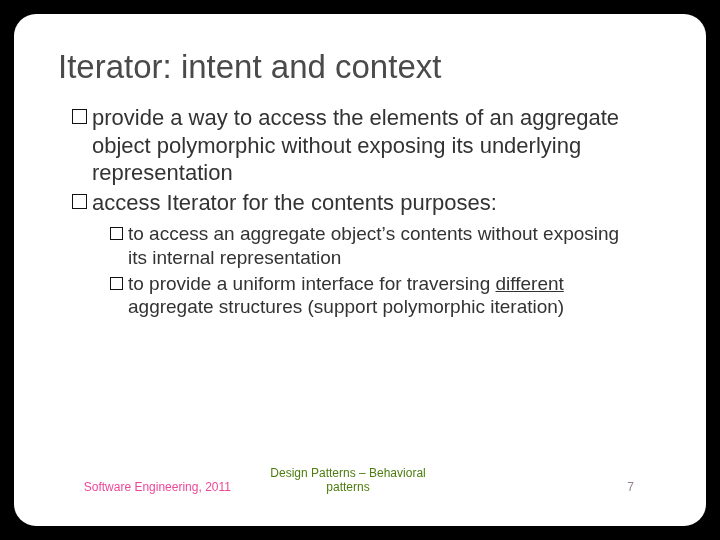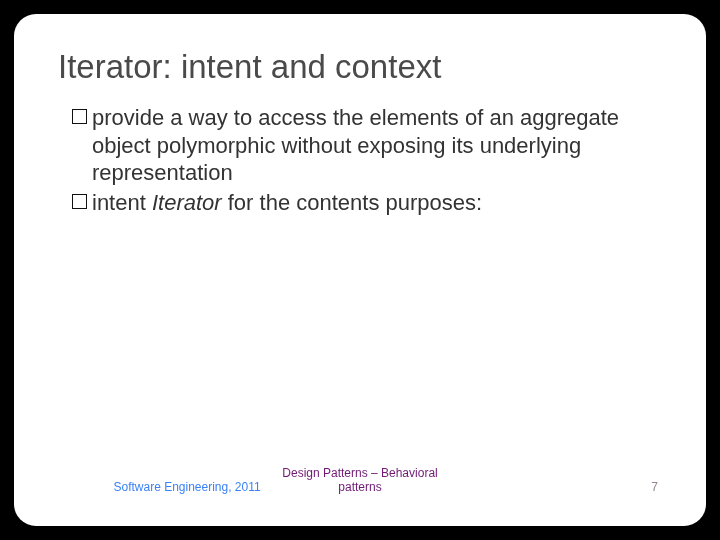--- a/index.html
+++ b/index.html
@@ -7,21 +7,21 @@
   body {
     font-family: Arial, Helvetica, sans-serif;
     background: #000;
     color: #3a3a3a;
   }
   .slide {
     position: absolute;
     top: 14px; left: 14px; right: 14px; bottom: 14px;
     background: #fff;
     border-radius: 22px;
-    padding: 34px 44px 30px 44px;
+    padding: 34px 68px 30px 44px;
     display: flex;
     flex-direction: column;
   }
   .title {
     font-size: 33px;
     font-weight: 400;
     color: #4a4a4a;
     margin-bottom: 18px;
     letter-spacing: 0px;
   }
@@ -66,54 +66,60 @@
   .lvl2 > li::before {
     content: "";
     position: absolute;
     left: 0;
     top: 5px;
     width: 11px;
     height: 11px;
     border: 1.3px solid #111;
     background: transparent;
   }
-  .italic-word { font-style: italic; }
+  .italic-word { }
   .underline-word { text-decoration: underline; }
   .apostrophe { font-family: Arial, sans-serif; }
   .footer {
     display: flex;
     justify-content: space-between;
     align-items: flex-end;
     font-size: 12px;
     color: #8a7a8a;
     padding: 0 4px 2px 4px;
     margin-top: auto;
   }
-  .footer .left  { flex: 1; text-align: right;  color: #3b82f6; }
-  .footer .center{ flex: 1; text-align: center; color: #701a75; }
+  .footer .left  { flex: 1; text-align: center;  color: #ec4899; }
+  .footer .center{ flex: 1; text-align: center; color: #4d7c0f; }
   .footer .right { flex: 1; text-align: right;  color: #948494; }
 </style>
 </head>
 <body>
 
 <div class="slide">
 
   <h1 class="title">Iterator: intent and context</h1>
 
   <div class="body">
     <ul class="lvl1">
 
       <li>
         <span>provide a way to access the elements of an aggregate object polymorphic without exposing its underlying representation</span>
       </li>
 
       <li>
-        <span>intent </span><span class="italic-word">Iterator</span><span> for the contents purposes:</span>
+        <span>access </span><span class="italic-word">Iterator</span><span> for the contents purposes:</span>
 
         <ul class="lvl2">
+          <li>
+            <span>to access an aggregate object</span><span class="apostrophe">’</span><span>s contents without exposing its internal representation</span>
+          </li>
+          <li>
+            <span>to provide a uniform interface for traversing </span><span class="underline-word">different</span><span> aggregate structures (support polymorphic iteration)</span>
+          </li>
         </ul>
       </li>
 
     </ul>
   </div>
 
   <div class="footer">
     <div class="left">Software Engineering, 2011</div>
     <div class="center">Design Patterns – Behavioral patterns</div>
     <div class="right">7</div>

